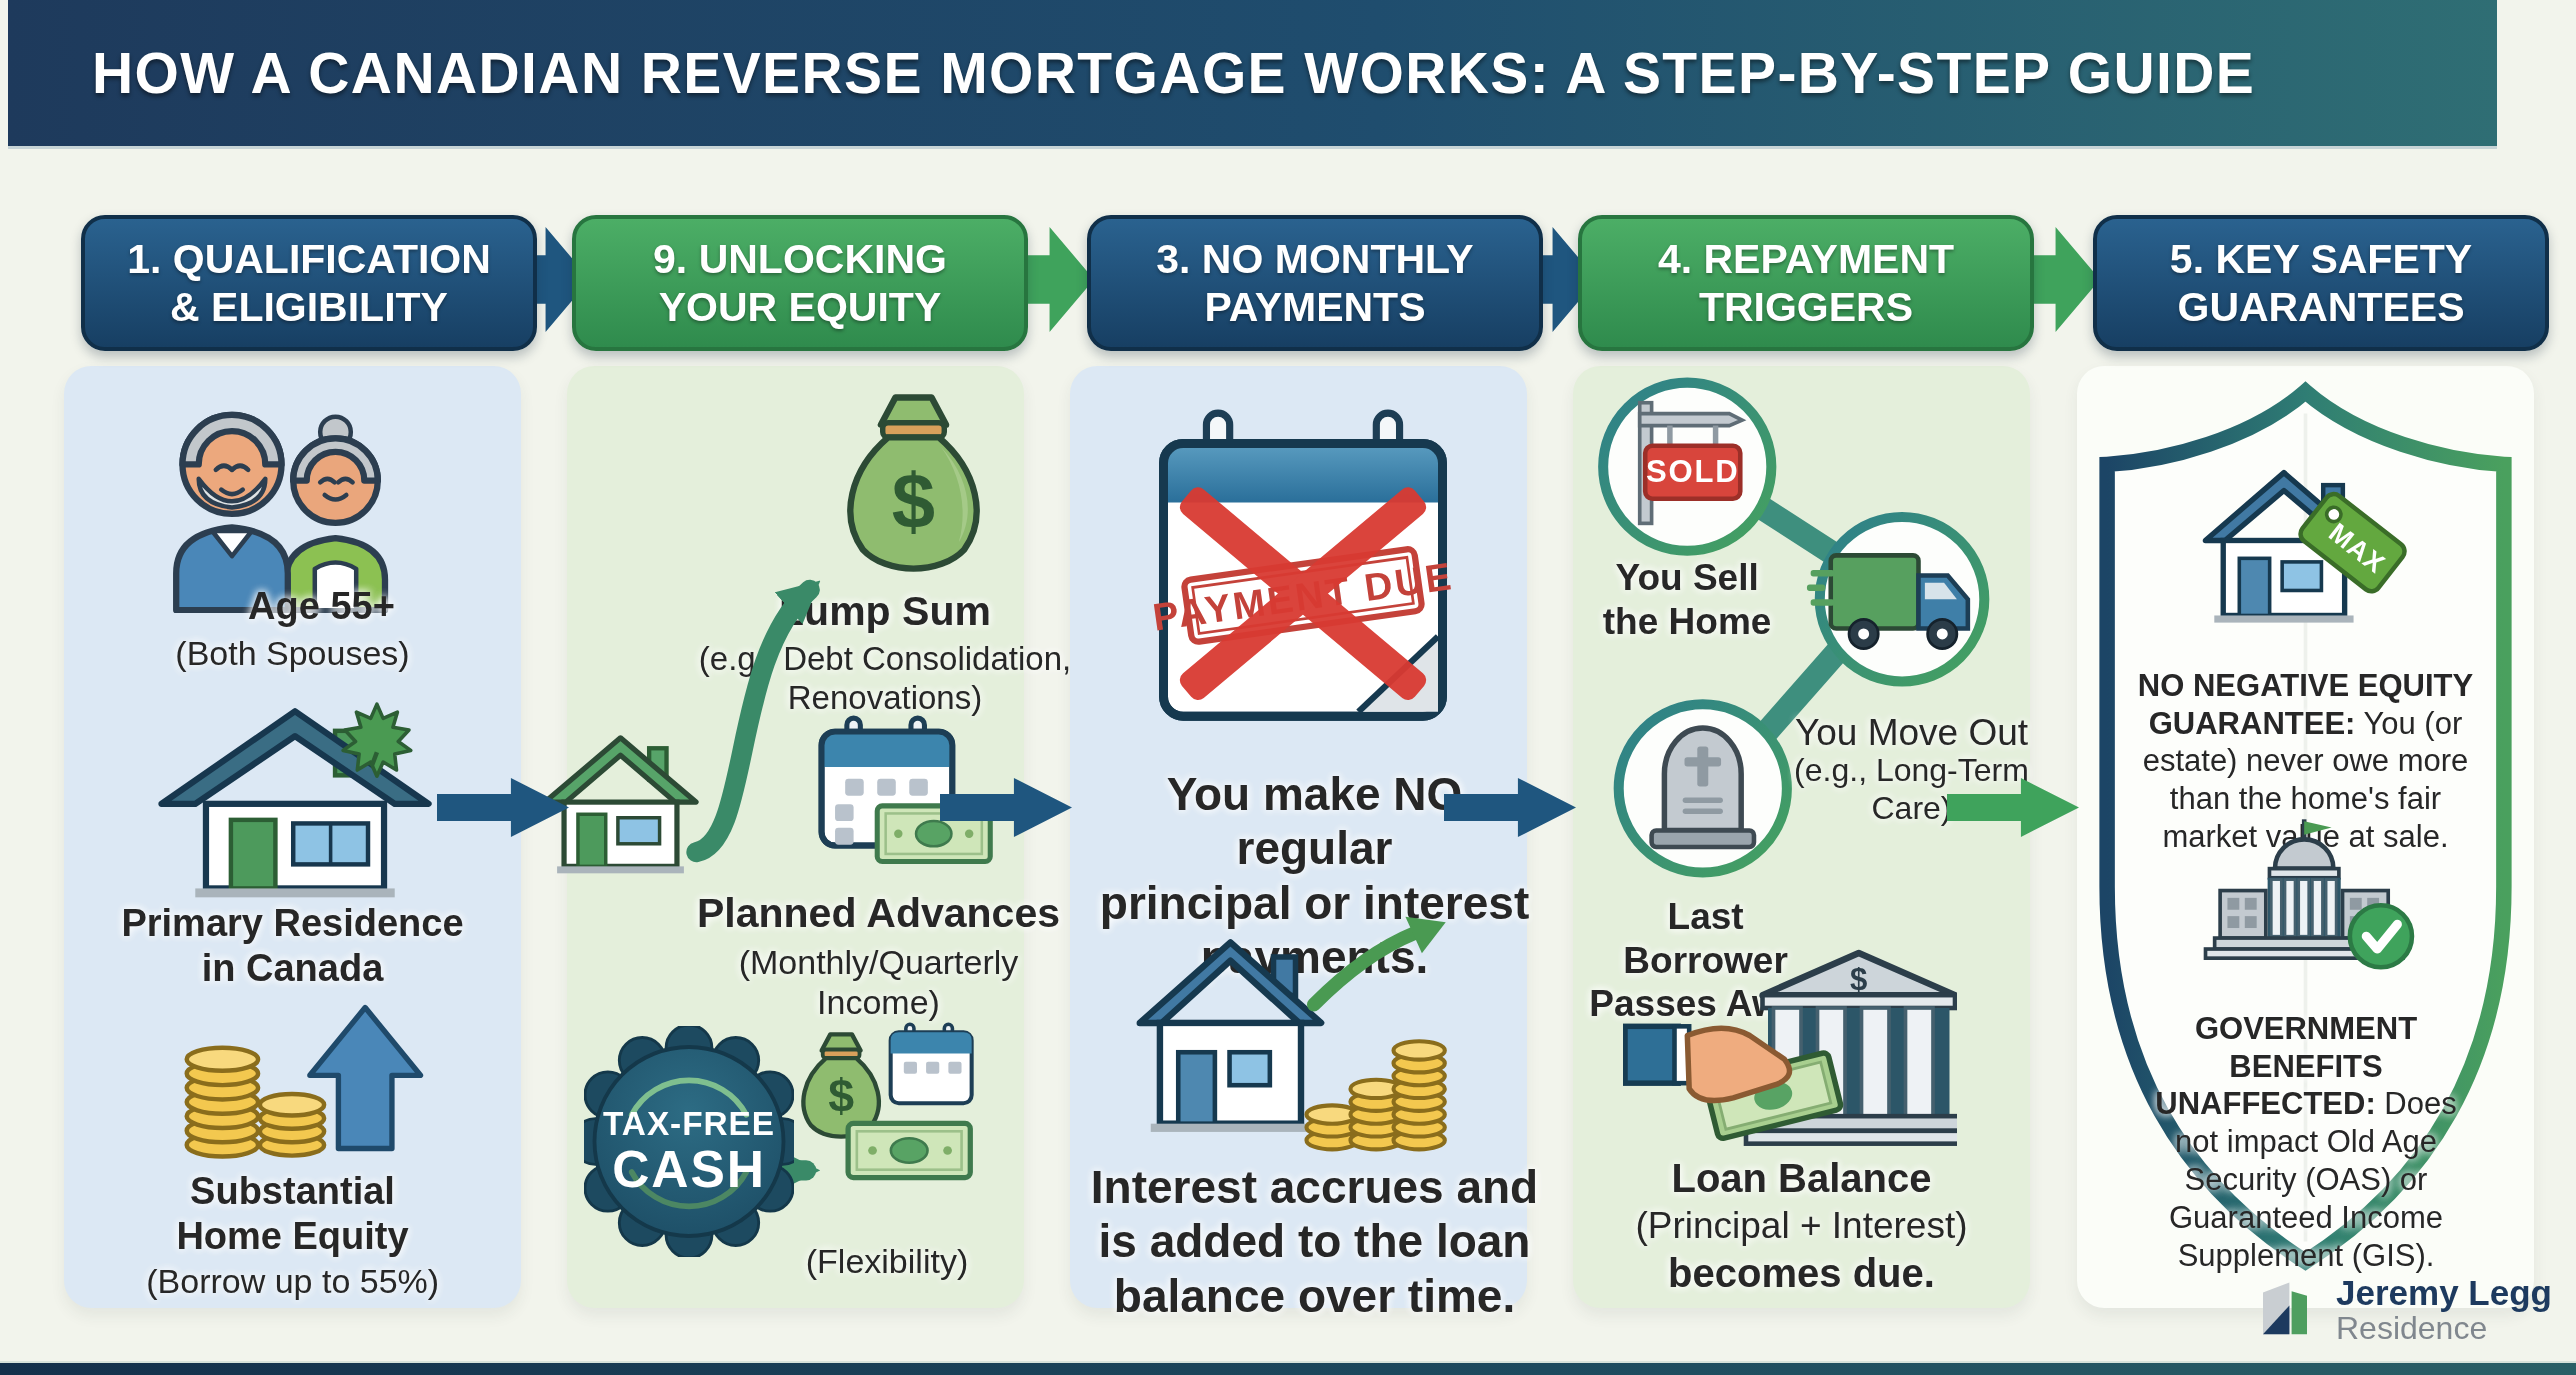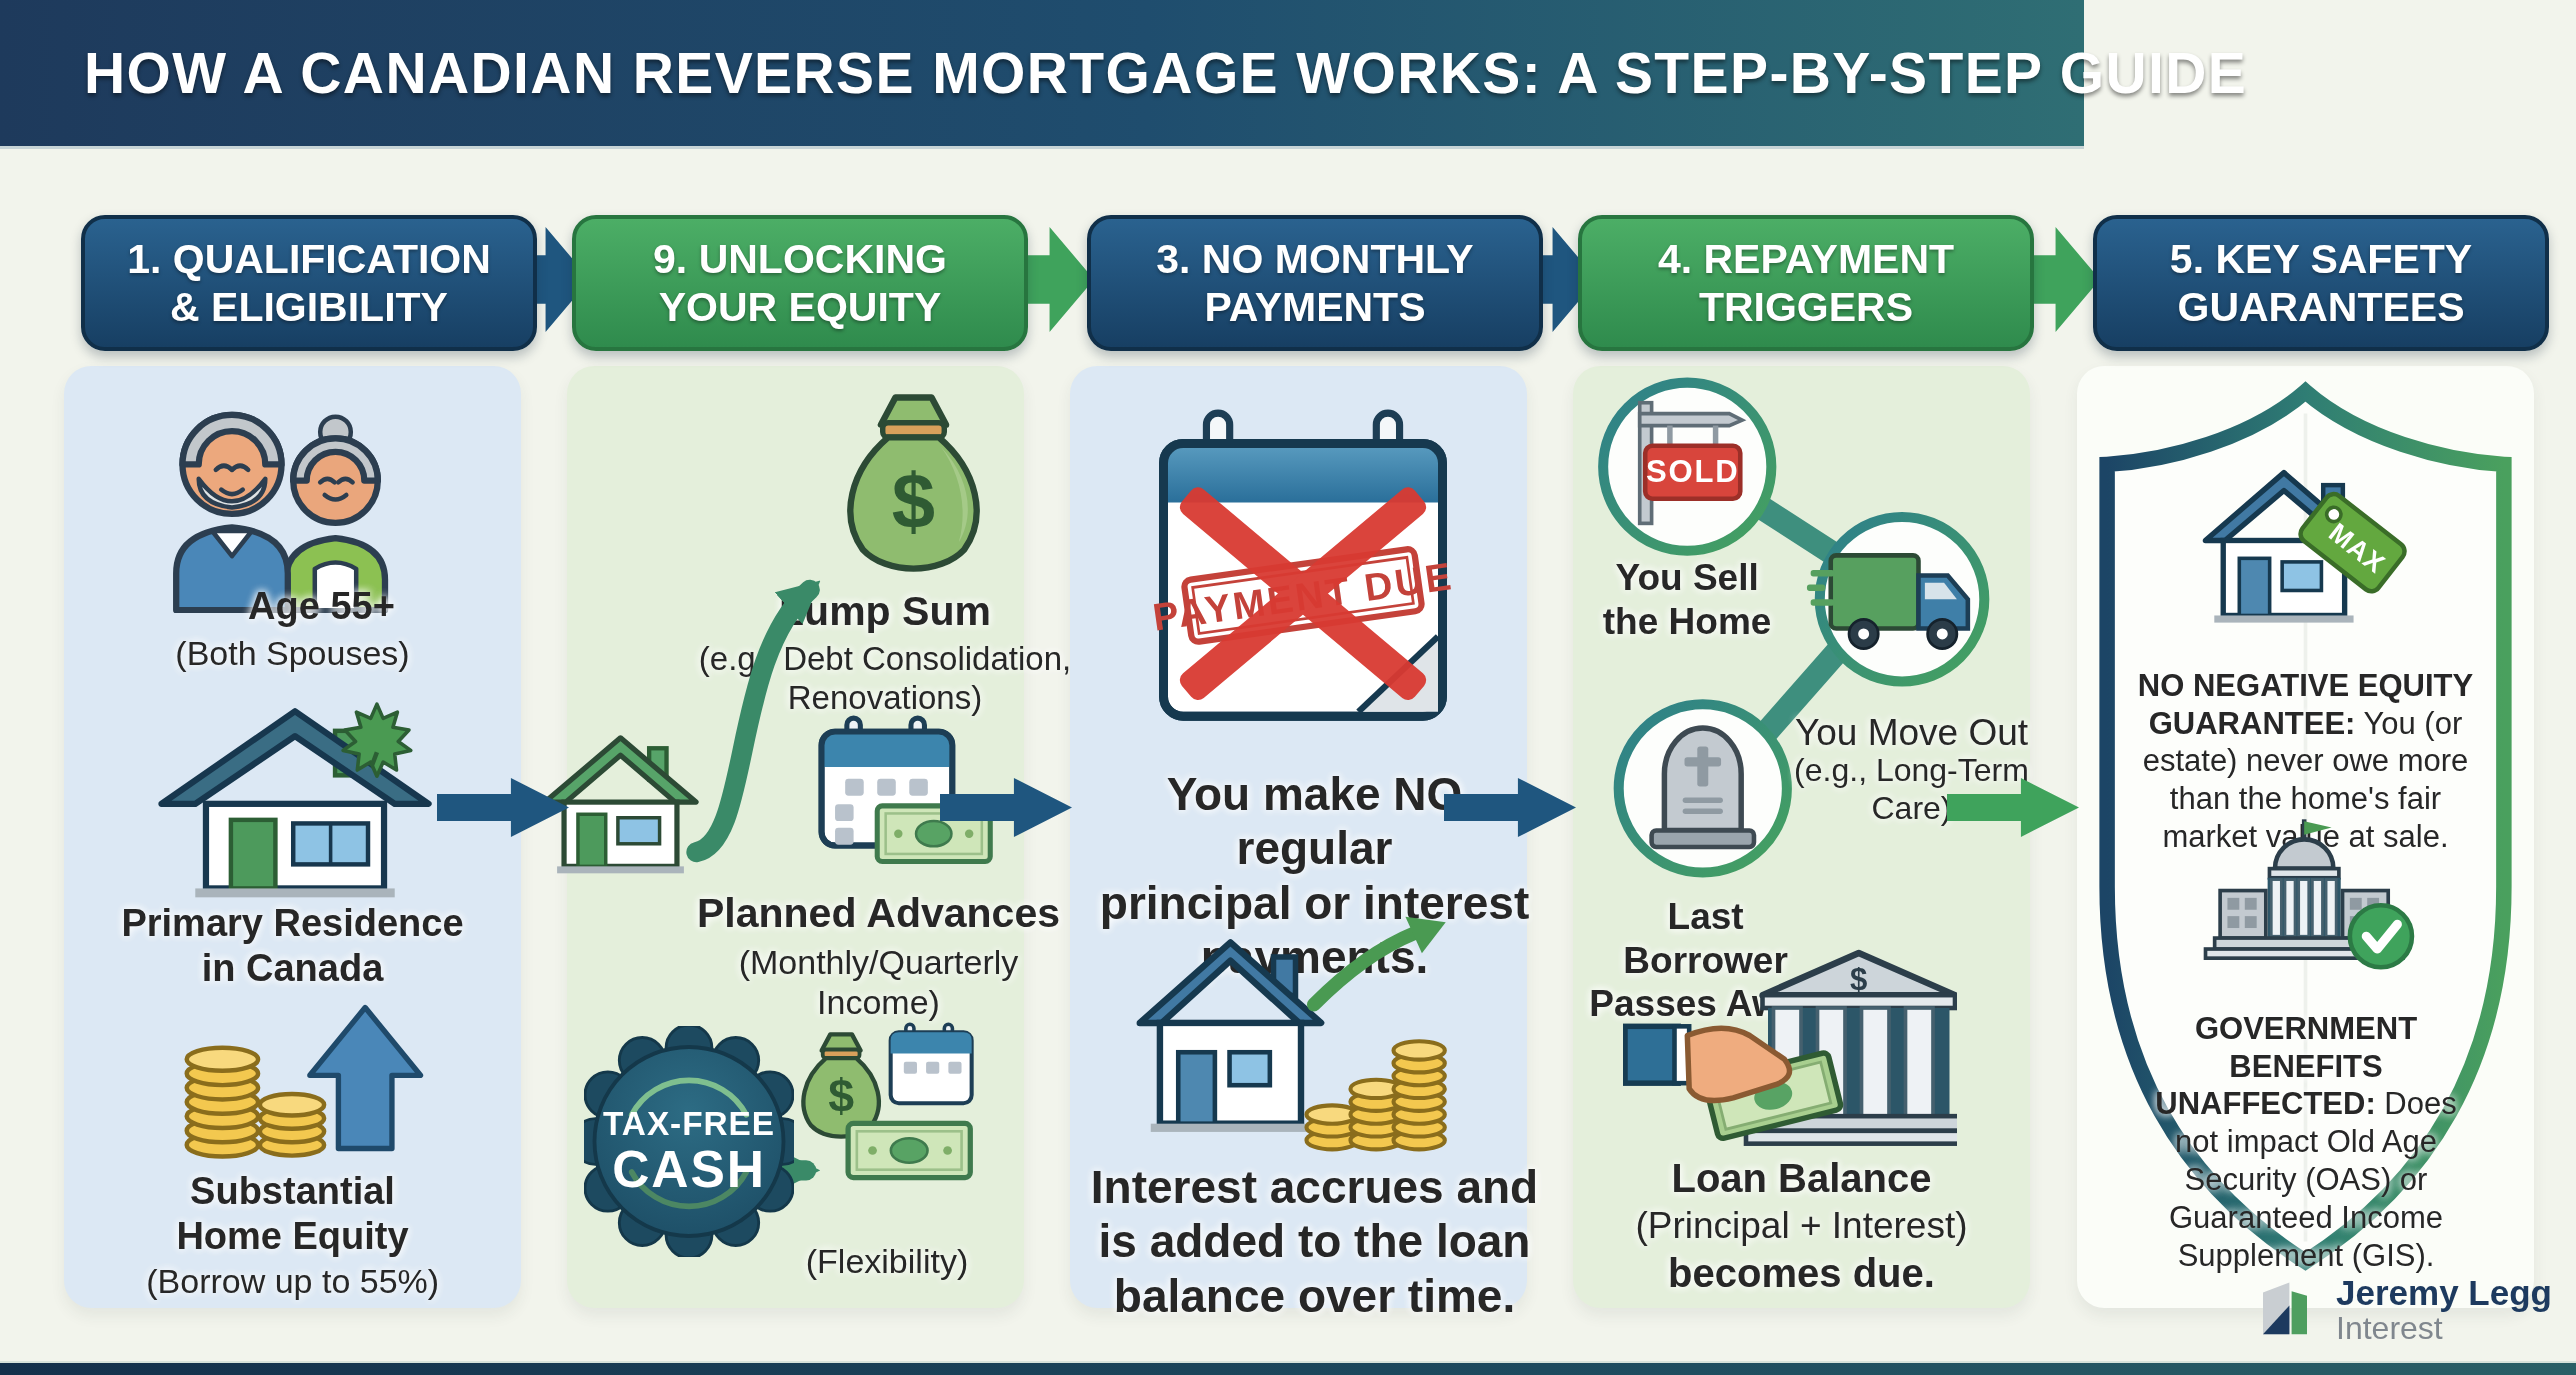--- a/index.html
+++ b/index.html
@@ -5,21 +5,21 @@
   html,body{margin:0;padding:0;background:#e8e8e4;}
   #stage{
     position:relative;width:2576px;height:1376px;overflow:hidden;
     background:#f2f4ec;
     font-family:"Liberation Sans","DejaVu Sans",sans-serif;
     color:#272727;
   }
   .abs{position:absolute;}
   
   .banner{
-    left:0;top:0;width:2084px;height:146px;
+    left:8px;top:0;width:2489px;height:146px;
     background:linear-gradient(90deg,#1e3a5c 0%,#1f4d6e 55%,#2f6e74 100%);
     display:flex;align-items:center;
     border-bottom:3.7px solid #c7d4d6;
   }
   .banner-title{
     padding-left:84px;font-size:57px;font-weight:700;color:#ffffff;
     letter-spacing:1.4px;white-space:nowrap;
     text-shadow:0 2.7px 4.6px rgba(0,0,0,.45);
   }
   
@@ -480,19 +480,19 @@
   </section>
 
   <div class="abs brand">
     <svg width="66" height="66" viewBox="0 0 60 60">
       <polygon points="10,52 10,14 34,5 34,52" fill="#c9ced2"></polygon>
       <polygon points="36,13 50,17 50,52 36,52" fill="#4e9e5f"></polygon>
       <polygon points="10,52 34,26 34,52" fill="#1d3a5f"></polygon>
     </svg>
     <div>
       <div class="brand-name">Jeremy Legg</div>
-      <div class="brand-div">Interest</div>
+      <div class="brand-div">Residence</div>
     </div>
   </div>
 
   <div class="abs bottombar"></div>
 </div>
 
 
 </body></html>

